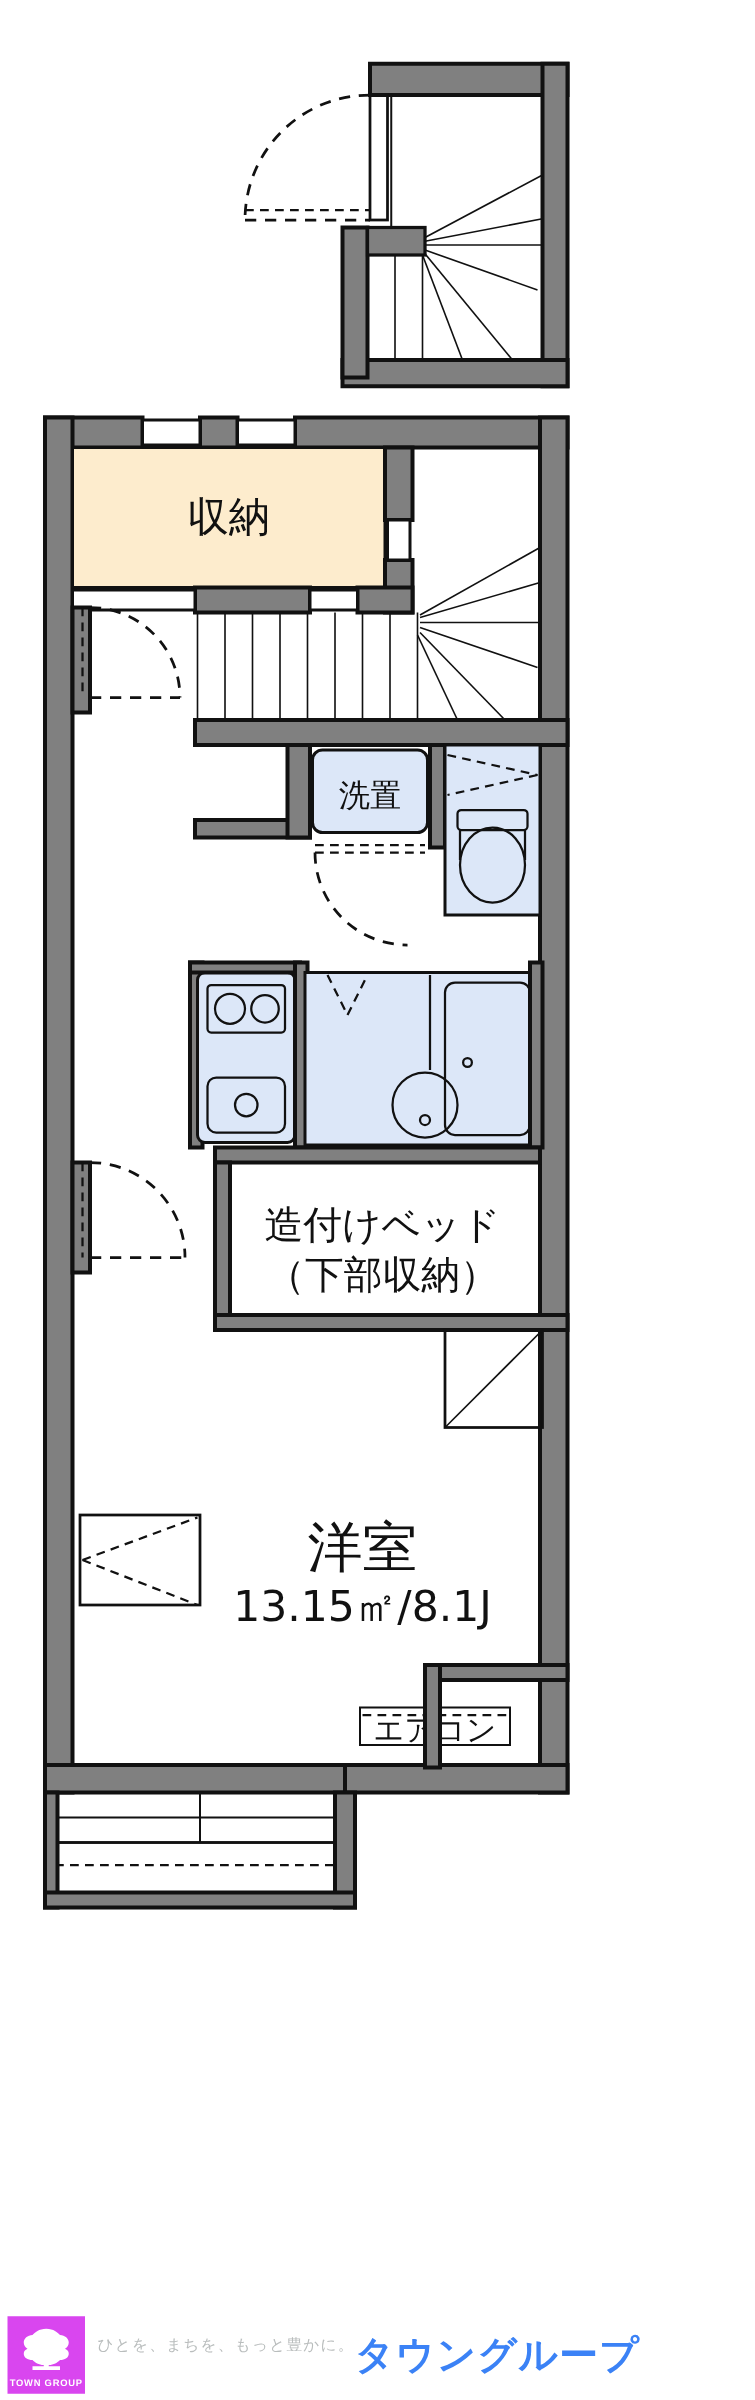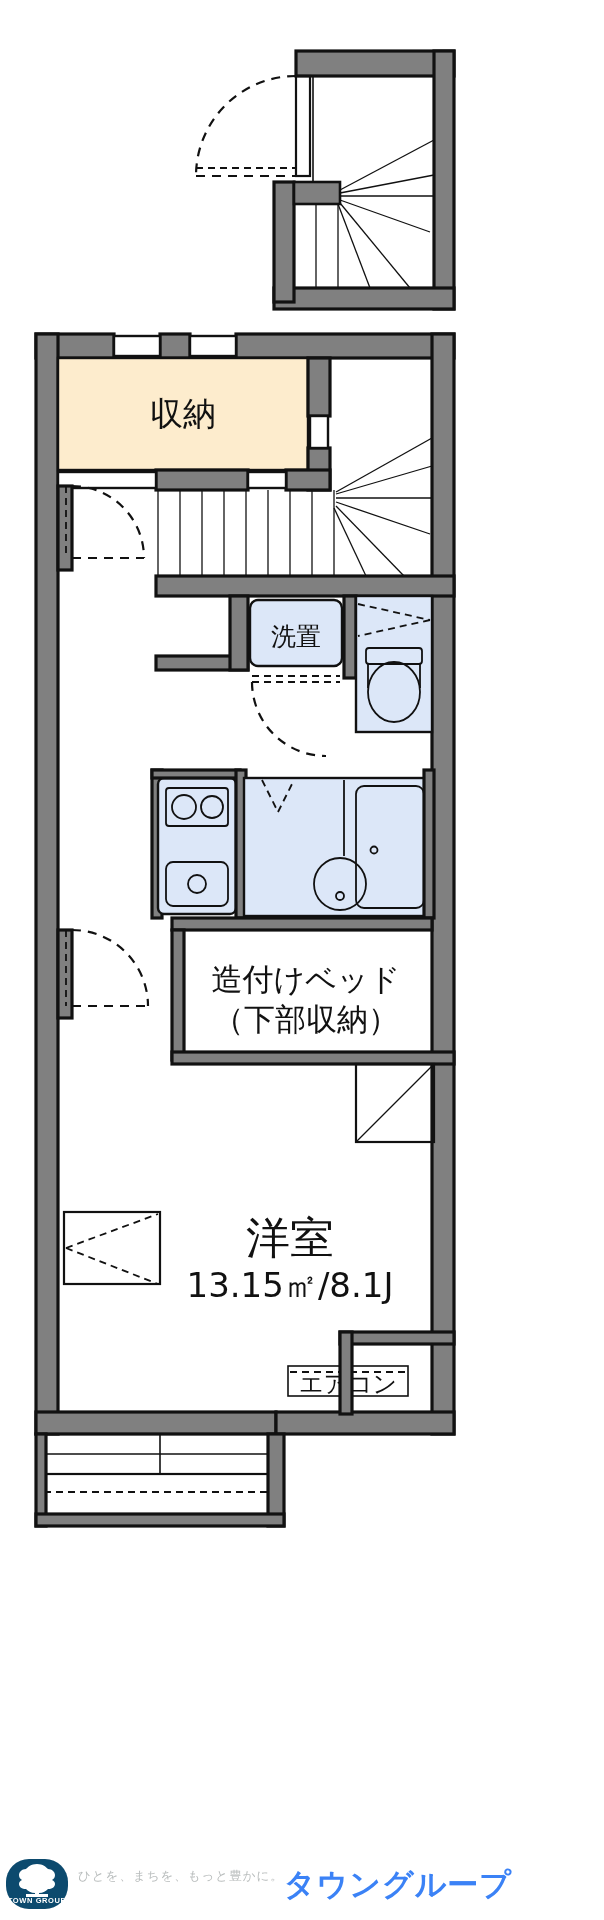--- a/index.html
+++ b/index.html
@@ -26,25 +26,24 @@
     left: 0;
     top: 1848px;
     width: 604px;
     height: 72px;
     display: flex;
     align-items: center;
     gap: 10px;
     padding-left: 6px;
   }
   #logo-mark {
-    width: 62px; height: 50px;
-    background: #0c4a6e;
+    width: 62px; height: 62px;
+    background: #d946ef;
     position: relative;
     flex: 0 0 auto;
-    border-radius: 23px;
   }
   #logo-mark .tree {
     position: absolute;
     left: 50%; top: 42%;
     transform: translate(-50%,-50%);
   }
   #logo-mark .town-group-text {
     position: absolute;
     left: 0; right: 0;
     bottom: 4px;

